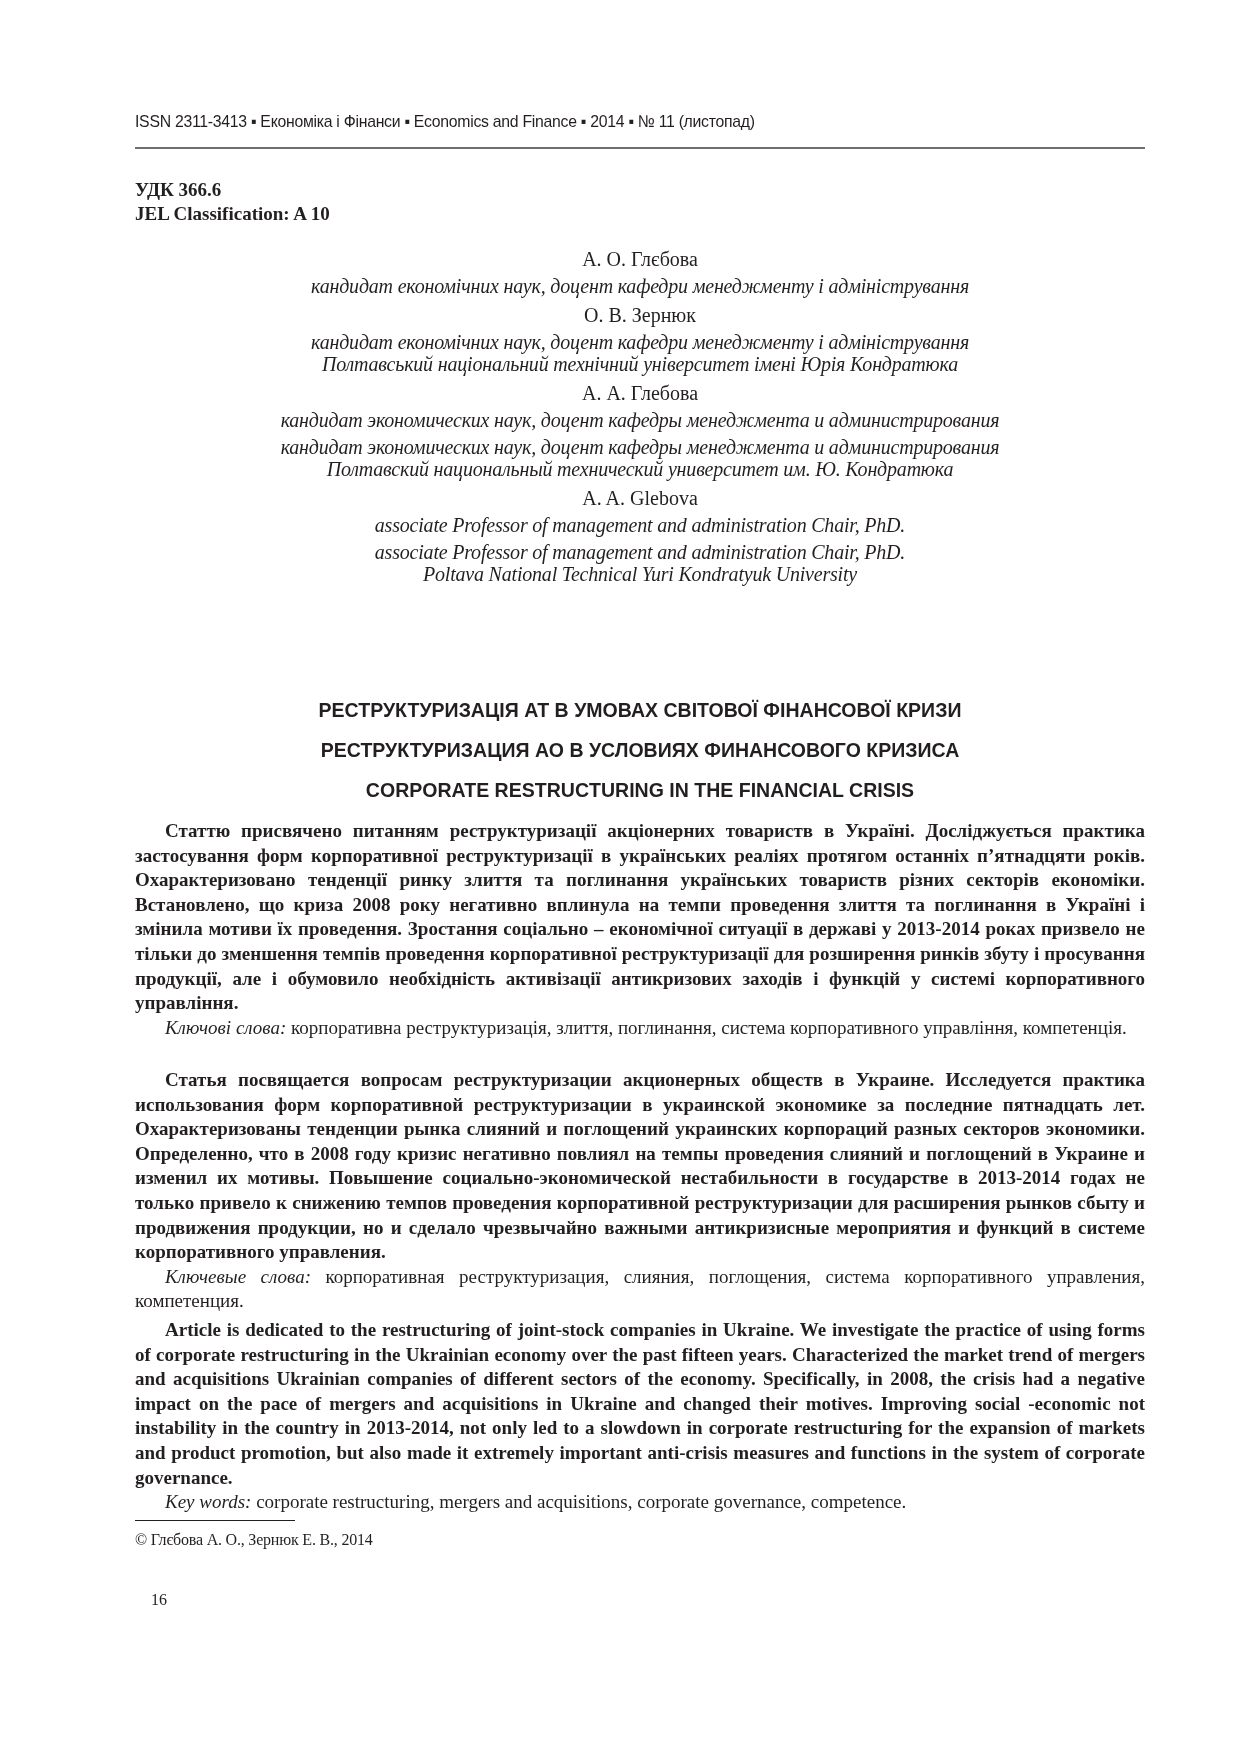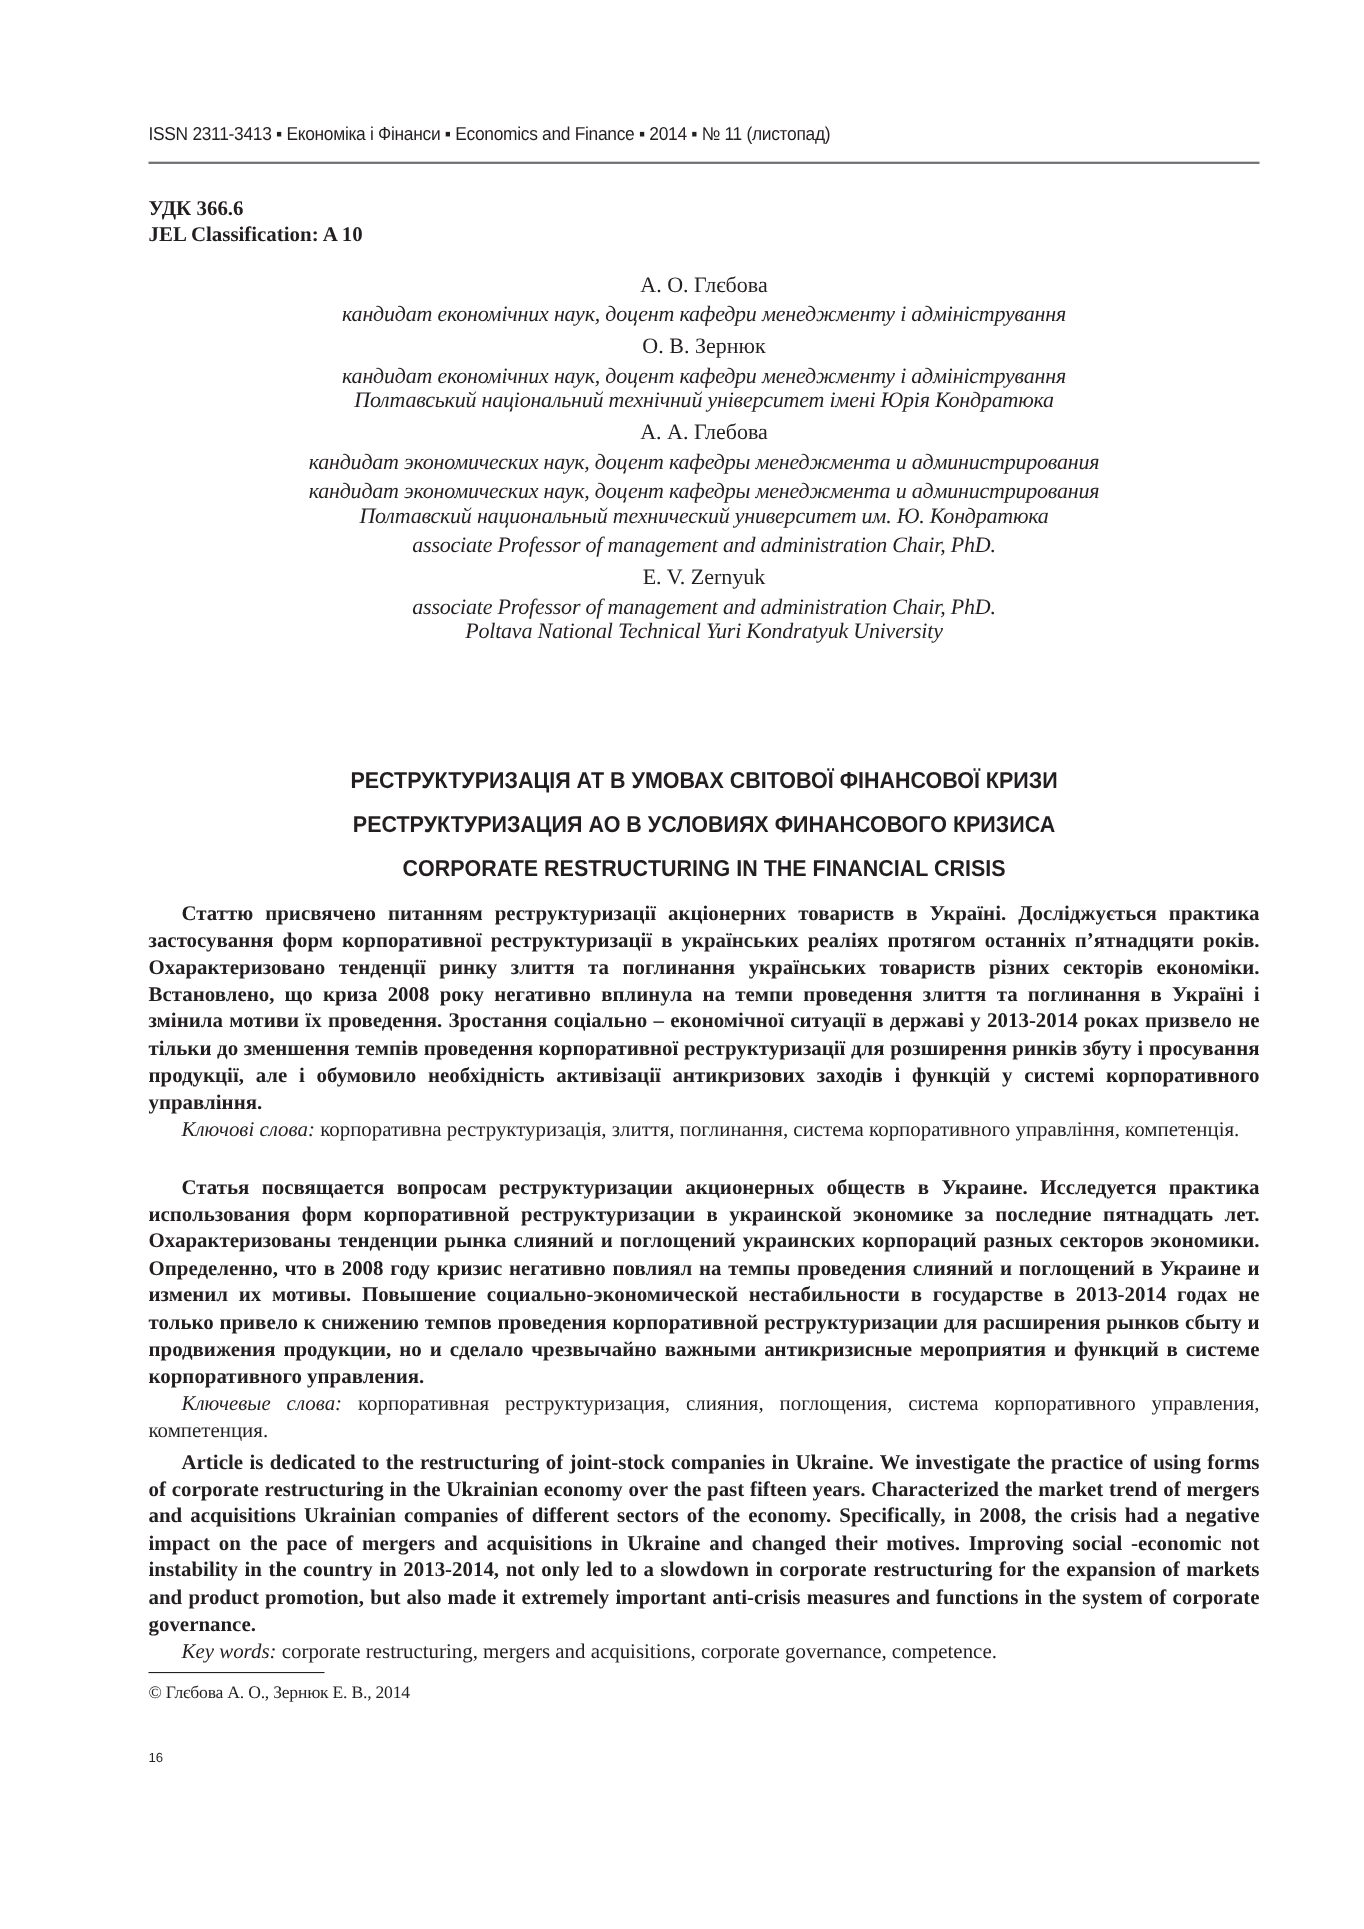--- a/index.html
+++ b/index.html
@@ -115,24 +115,24 @@
     }
     .footnote {
       position: absolute;
       left: 0;
       top: 1531px;
       font-size: 16px;
       letter-spacing: -0.2px;
     }
     .page-number {
       position: absolute;
-      left: 0;
+      left: 16px;
       top: 1591px;
-      font-family: Liberation Sans, sans-serif;
-      font-size: 12px;
+      font-family: Liberation Serif, serif;
+      font-size: 16px;
     }
   </style>
 </head>
 <body>
 
 <div class="page">
 
   <div class="running-header">ISSN 2311-3413 ▪ Економіка і Фінанси ▪ Economics and Finance ▪ 2014 ▪ № 11 (листопад)</div>
   <div class="header-rule"></div>
 
@@ -153,24 +153,24 @@
     </div>
     <div class="author-block" style="margin-top:5px;">
       <div class="author-name">А. А. Глебова</div>
       <div class="author-affil">кандидат экономических наук, доцент кафедры менеджмента и администрирования</div>
     </div>
     <div class="author-block" style="margin-top:5px;">
       <div class="author-affil">кандидат экономических наук, доцент кафедры менеджмента и администрирования</div>
       <div class="author-affil">Полтавский национальный технический университет им. Ю. Кондратюка</div>
     </div>
     <div class="author-block" style="margin-top:5px;">
+      <div class="author-name">A. A. Glebova</div>
       <div class="author-affil">associate Professor of management and administration Chair, PhD.</div>
     </div>
     <div class="author-block" style="margin-top:5px;">
-      <div class="author-name">E. V. Zernyuk</div>
       <div class="author-affil">associate Professor of management and administration Chair, PhD.</div>
       <div class="author-affil">Poltava National Technical Yuri Kondratyuk University</div>
     </div>
   </div>
 
   <div class="titles">
     <div>РЕСТРУКТУРИЗАЦІЯ АТ В УМОВАХ СВІТОВОЇ ФІНАНСОВОЇ КРИЗИ</div>
     <div>РЕСТРУКТУРИЗАЦИЯ АО В УСЛОВИЯХ ФИНАНСОВОГО КРИЗИСА</div>
     <div>CORPORATE RESTRUCTURING IN THE FINANCIAL CRISIS</div>
   </div>

